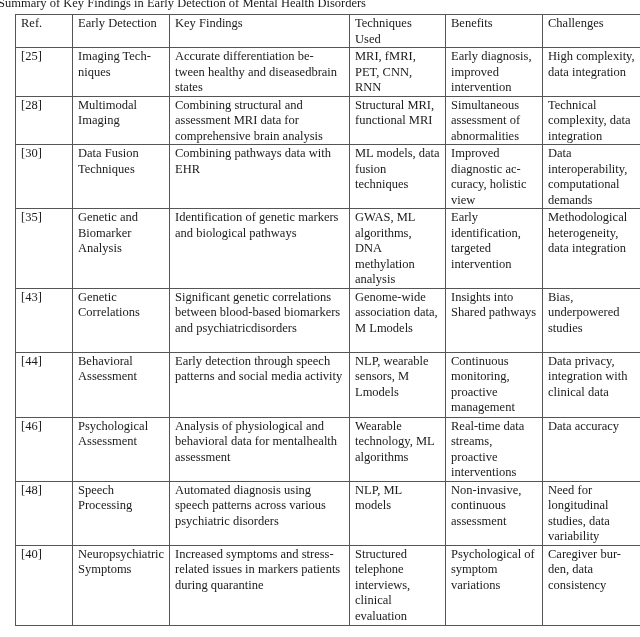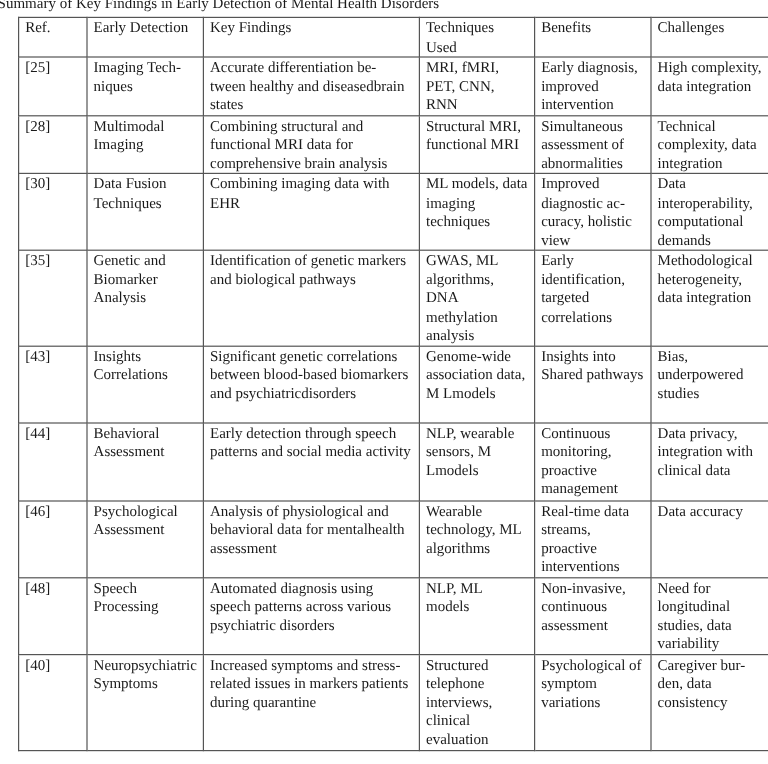--- a/index.html
+++ b/index.html
@@ -64,44 +64,44 @@
       <td class="ref">[25]</td>
       <td>Imaging Tech- niques</td>
       <td class="just">Accurate differentiation be- tween healthy and diseasedbrain states</td>
       <td class="just">MRI, fMRI, PET, CNN, RNN</td>
       <td>Early diagnosis, improved intervention</td>
       <td>High complexity, data integration</td>
     </tr>
     <tr style="height:44px">
       <td class="ref">[28]</td>
       <td>Multimodal Imaging</td>
-      <td class="just">Combining structural and functional MRI data for comprehensive brain analysis</td>
+      <td class="just">Combining structural and assessment MRI data for comprehensive brain analysis</td>
       <td>Structural MRI, functional MRI</td>
       <td>Simultaneous assessment of abnormalities</td>
       <td>Technical complexity, data integration</td>
     </tr>
     <tr style="height:51px">
       <td class="ref">[30]</td>
       <td class="just">Data Fusion Techniques</td>
-      <td>Combining imaging data with EHR</td>
-      <td class="just">ML models, data imaging techniques</td>
+      <td>Combining pathways data with EHR</td>
+      <td class="just">ML models, data fusion techniques</td>
       <td class="just">Improved diagnostic ac- curacy, holistic view</td>
       <td>Data interoperability, computational demands</td>
     </tr>
     <tr style="height:60px">
       <td class="ref">[35]</td>
       <td class="just">Genetic and Biomarker Analysis</td>
       <td>Identification of genetic markers and biological pathways</td>
       <td class="just">GWAS, ML algorithms, DNA methylation analysis</td>
-      <td>Early identification, targeted correlations</td>
+      <td>Early identification, targeted intervention</td>
       <td>Methodological heterogeneity, data integration</td>
     </tr>
     <tr style="height:64px">
       <td class="ref">[43]</td>
-      <td>Insights Correlations</td>
+      <td>Genetic Correlations</td>
       <td class="just">Significant genetic correlations between blood-based biomarkers and psychiatricdisorders</td>
       <td>Genome-wide association data, M Lmodels</td>
       <td class="just">Insights into Shared pathways</td>
       <td>Bias, underpowered studies</td>
     </tr>
     <tr style="height:65px">
       <td class="ref">[44]</td>
       <td>Behavioral Assessment</td>
       <td class="just">Early detection through speech patterns and social media activity</td>
       <td>NLP, wearable sensors, M Lmodels</td>

